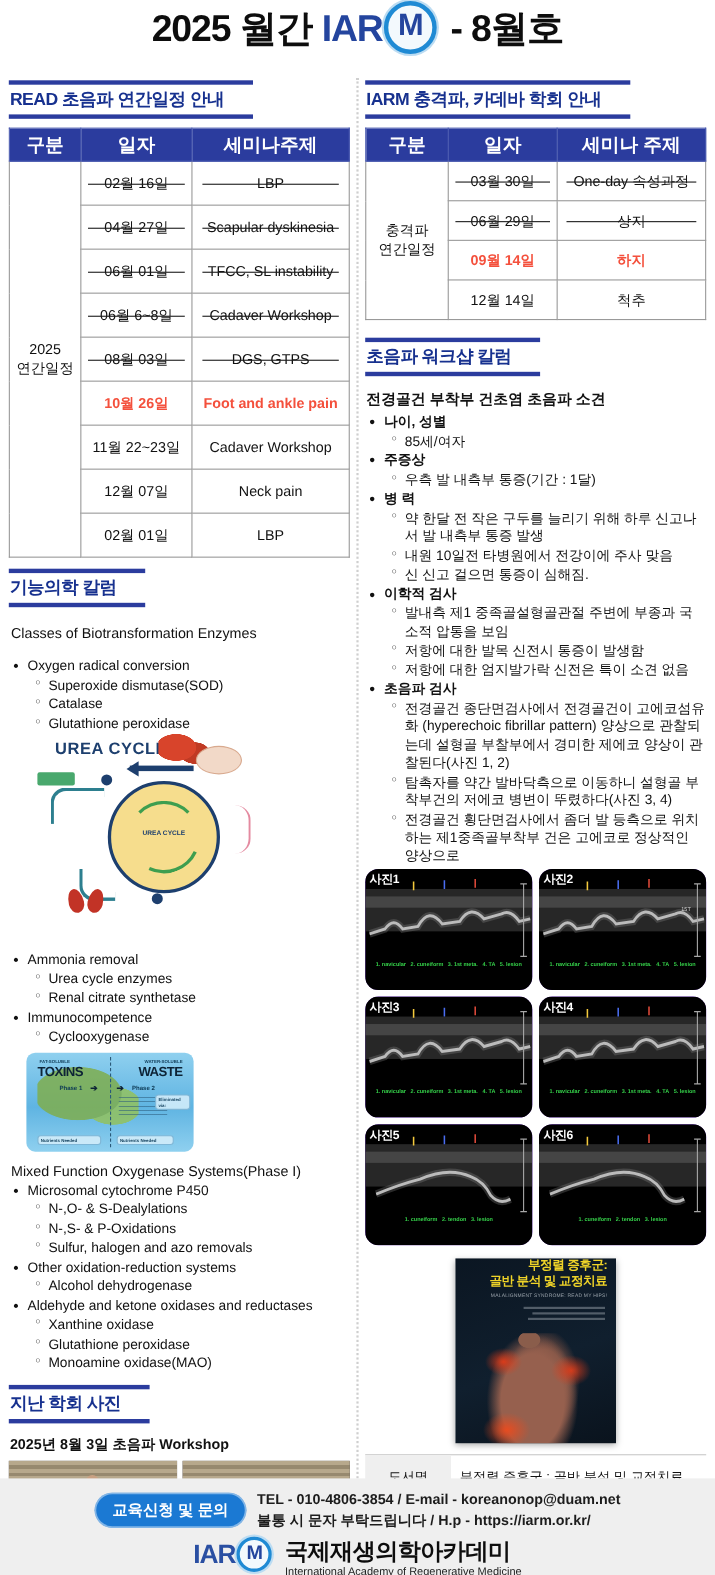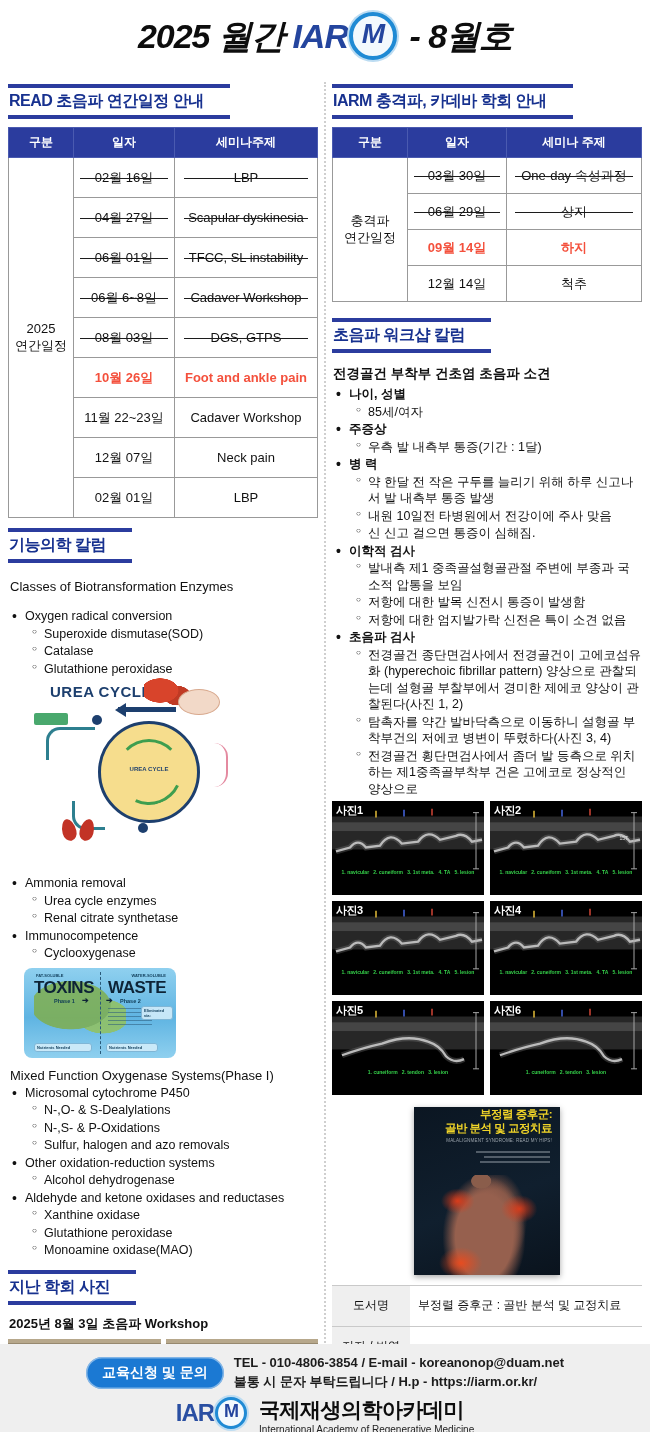--- a/index.html
+++ b/index.html
@@ -1,33 +1,33 @@
 <!DOCTYPE html>
 <html><head>
 <meta charset="utf-8">
 <style>
   html,body{margin:0;padding:0;}
   body{width:650px;height:1432px;background:#ffffff;font-family:"Liberation Sans",sans-serif;color:#111;position:relative;overflow:hidden;}
 
   
-  .masthead{padding-top:12px;text-align:center;font-size:34px;font-weight:800;letter-spacing:-1px;color:#0d0d0d;height:66px;font-style:italic;}
+  .masthead{padding-top:1px;text-align:center;font-size:34px;font-weight:800;letter-spacing:-1px;color:#0d0d0d;height:66px;}
   .logo-wrap{display:inline-block;color:#24459e;font-weight:800;}
   .logo-m{display:inline-block;width:40px;height:40px;border:4px solid #1f8ad4;box-shadow:0 0 0 2px #bcdcf2;border-radius:50%;line-height:36px;text-align:center;font-size:28px;color:#24459e;background:#f3f9fd;vertical-align:middle;margin:0 4px 6px 1px;}
 
   
   .main{display:flex;padding:0 8px;align-items:flex-start;}
   .col-left{width:310px;}
   .divider{width:0;border-left:2px dotted #cfcfcf;align-self:stretch;margin:4px 6px 0 6px;}
   .col-right{flex:1;min-width:0;}
 
   .sec-title{display:inline-block;font-size:16px;font-weight:800;color:#17318f;border-top:4px solid #2b3c9e;border-bottom:4px solid #2b3c9e;padding:3px 26px 3px 1px;margin:6px 0 8px 0;letter-spacing:-0.5px;}
 
   
   table.schedule{border-collapse:collapse;width:100%;table-layout:fixed;margin-bottom:4px;}
-  table.schedule th{background:#2b3c9e;color:#fff;font-size:12px;font-weight:700;height:27px;border:1px solid #4a5ab0;}
+  table.schedule th{background:#2b3c9e;color:#fff;font-size:17px;font-weight:700;height:27px;border:1px solid #4a5ab0;}
   table.schedule td{border:1px solid #999;text-align:center;font-size:13px;vertical-align:middle;position:relative;}
   #left-schedule td{height:37px;}
   #right-schedule td{height:33px;}
   #left-schedule th:nth-child(1){width:62px;} #left-schedule th:nth-child(2){width:98px;}
   #right-schedule th:nth-child(1){width:72px;} #right-schedule th:nth-child(2){width:96px;}
   td.group{font-size:14px;font-weight:400;white-space:pre-line;line-height:1.25;}
   td.c-struck::after{content:"";position:absolute;left:6%;right:6%;top:50%;border-top:1.6px solid #1c1c1c;}
   td.c-highlight{color:#f4503c;font-weight:600;}
 
   
@@ -59,42 +59,42 @@
   .urea-line2{position:absolute;left:46px;top:120px;width:30px;height:26px;border-left:3px solid #2d7f8f;border-bottom:3px solid #2d7f8f;border-radius:0 0 0 14px;}
   .urea-tag{position:absolute;left:8px;top:32px;width:34px;height:12px;background:#49a86d;border-radius:2px;}
   .urea-dotr{position:absolute;left:174px;top:62px;width:26px;height:44px;border-right:2px solid #e48aa0;border-radius:0 14px 14px 0;}
   .urea-dot{position:absolute;width:10px;height:10px;border-radius:50%;background:#1d3f6e;}
 
   
   .tox{position:relative;width:152px;height:90px;margin:6px 0 10px 16px;border-radius:8px;background:linear-gradient(180deg,#8fd0ef 0%,#5fb4e2 55%,#8fd0ef 100%);overflow:hidden;}
   .tox-liver{position:absolute;left:10px;top:12px;width:92px;height:56px;background:radial-gradient(56px 34px at 40% 45%,#7fae4e 70%,transparent 72%),radial-gradient(36px 24px at 75% 65%,#93c25e 70%,transparent 72%);opacity:.85;}
   .tox-mid{position:absolute;left:50%;top:4px;bottom:4px;border-left:1px dashed #2a5a7a;}
   .tox-small{position:absolute;font-size:4px;font-weight:700;color:#14425f;}
-  .tox-big{position:absolute;font-size:17px;font-weight:800;color:#0d2336;letter-spacing:-0.5px;}
+  .tox-big{position:absolute;font-size:12px;font-weight:800;color:#0d2336;letter-spacing:-0.5px;}
   .tox-phase{position:absolute;font-size:5.5px;font-weight:800;color:#0d3resize;color:#0d3a55;}
   .tox-arrow{position:absolute;font-size:8px;font-weight:800;color:#0d2336;}
   .tox-box{position:absolute;background:rgba(210,236,250,.9);border:1px solid #7fb6d6;border-radius:3px;font-size:4px;font-weight:700;color:#14425f;padding:1px 2px;}
   .tox-lines{position:absolute;width:44px;height:18px;background:repeating-linear-gradient(180deg,#2a5a7a 0 1px,transparent 1px 4px);opacity:.55;}
 
   
   .photo-caption{font-size:13px;font-weight:600;margin:2px 0 6px 1px;}
   .photo-grid{display:grid;grid-template-columns:1fr 1fr;grid-template-rows:100px 110px;gap:5px;}
   .photo{position:relative;overflow:hidden;background:#5a5146;}
   .photo .blinds{position:absolute;left:0;right:0;top:0;height:48%;background:repeating-linear-gradient(180deg,#b7a88c 0 4px,#97896f 4px 7px);}
   .photo .floor{position:absolute;left:0;right:0;bottom:0;height:55%;background:linear-gradient(180deg,#4c443a,#2e2a25);}
   .photo .screen{position:absolute;background:#dfe6ea;border:2px solid #333;}
   .person{position:absolute;width:24px;height:36px;border-radius:11px 11px 4px 4px;background:#33415e;}
   .person::before{content:"";position:absolute;top:-11px;left:6px;width:12px;height:12px;border-radius:50%;background:#c9a183;}
   .person.red{background:#c42a25;}
   .person.white{background:#d8d3c8;}
   .person.grey{background:#5a6670;}
 
   
   .us-grid{display:grid;grid-template-columns:1fr 1fr;gap:6px;margin-top:4px;}
-  .us-tile{position:relative;height:94px;background:#4c1d95;overflow:hidden;}
+  .us-tile{position:relative;height:110px;background:#4c1d95;overflow:hidden;border-radius:12px;}
   .us-tile svg{position:absolute;inset:0;width:100%;height:100%;}
   .us-label{position:absolute;left:4px;top:2px;font-size:11px;font-weight:800;color:#fff;letter-spacing:-0.5px;}
   .us-cap{position:absolute;left:0;right:0;bottom:20px;text-align:center;font-size:5px;font-weight:700;color:#35d24a;white-space:pre;}
   .us-marker{position:absolute;right:14px;top:34px;font-size:5px;color:#ddd;}
 
   
   .cover{position:relative;width:146px;height:168px;margin:8px auto 10px auto;background:linear-gradient(160deg,#0b1622 0%,#101f2e 55%,#0a131d 100%);box-shadow:0 2px 6px rgba(0,0,0,.35);}
   .cover-title{margin:12px 8px 2px 8px;text-align:right;color:#f0d428;font-size:11.5px;font-weight:800;line-height:1.25;letter-spacing:-0.5px;}
   .cover-sub{margin:2px 8px;text-align:right;color:#9aa3ab;font-size:4.5px;letter-spacing:0.2px;}
   .cover-lines{margin:8px 10px 0 auto;width:78px;}

